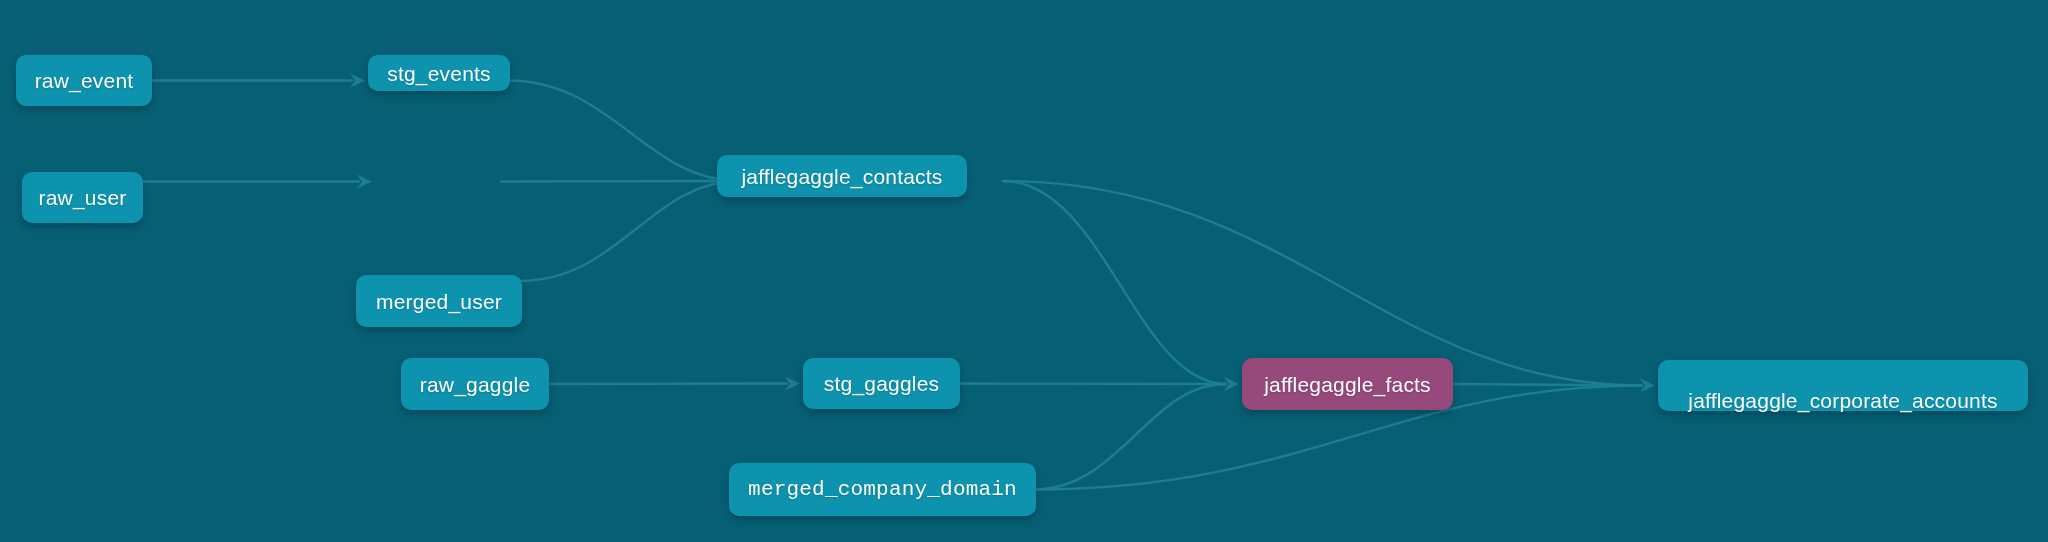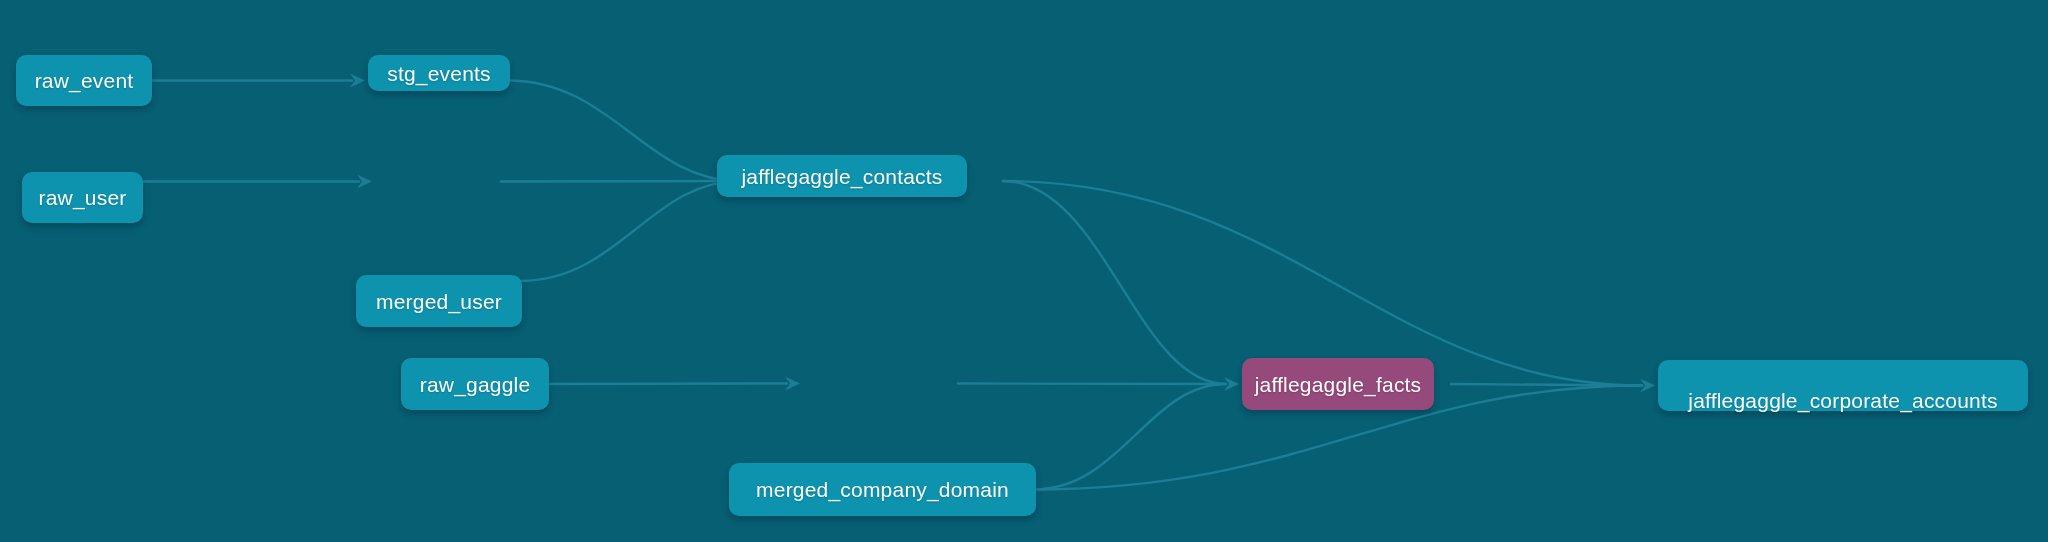--- a/index.html
+++ b/index.html
@@ -94,22 +94,25 @@
     </div>
     <div class="node node--default" style="left: 356px; top: 255px; width: 166px; height: 52px; margin-top: 20px;">
       <span class="node__label">merged_user</span>
     </div>
     <div class="node node--default" style="left: 717px; top: 155px; width: 250px; height: 42px;">
       <span class="node__label">jafflegaggle_contacts</span>
     </div>
     <div class="node node--default" style="left: 365px; top: 358px; width: 148px; height: 52px; margin-left: 36px;">
       <span class="node__label">raw_gaggle</span>
     </div>
-    <div class="node node--default" style="left: 729px; top: 463px; width: 307px; height: 53px;">
+    <div class="node node--default" style="left: 803px; top: 358px; width: 157px; height: 51px;">
+      <span class="node__label">stg_gaggles</span>
+    </div>
+    <div class="node node--default" style="left: 729px; top: 463px; width: 307px; height: 53px; font-family: Liberation Mono, monospace;">
       <span class="node__label">merged_company_domain</span>
     </div>
-    <div class="node node--selected" style="left: 1242px; top: 358px; width: 192px; height: 52px; text-align: right;">
+    <div class="node node--selected" style="left: 1242px; top: 358px; width: 211px; height: 52px; text-align: right;">
       <span class="node__label">jafflegaggle_facts</span>
     </div>
     <div class="node node--default" style="left: 1658px; top: 360px; width: 370px; height: 51px; align-items: flex-end;">
       <span class="node__label">jafflegaggle_corporate_accounts</span>
     </div>
   </div>
 
 </body></html>

